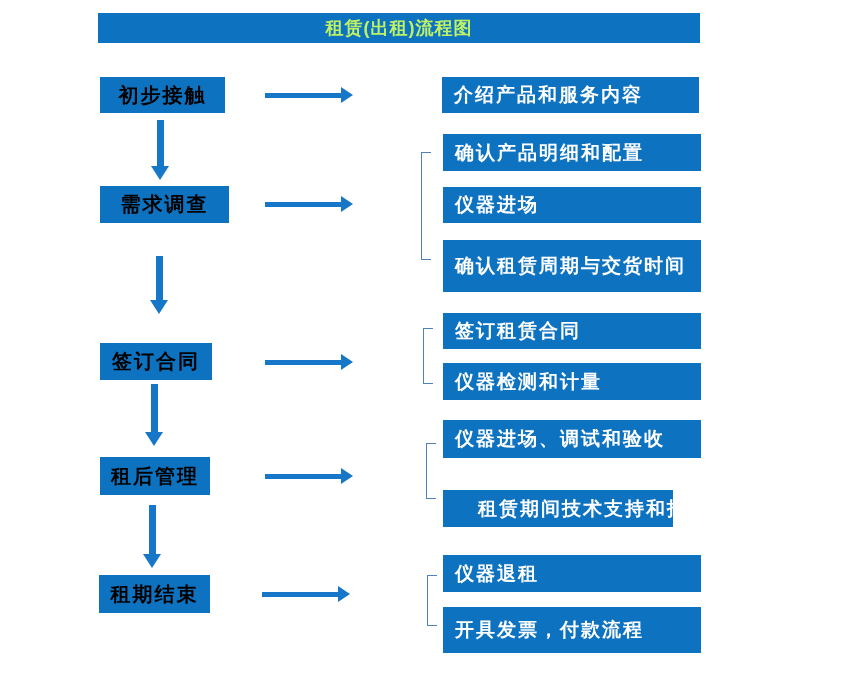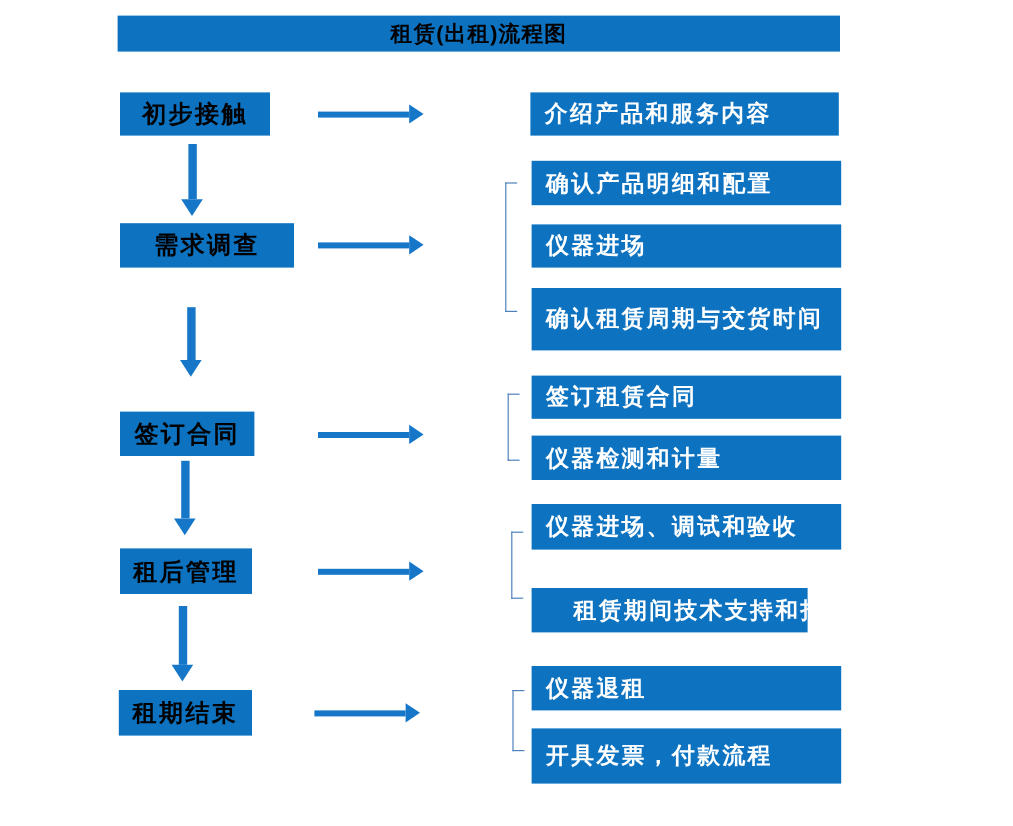--- a/index.html
+++ b/index.html
@@ -1,21 +1,21 @@
 <!DOCTYPE html>
 <html><head>
 <meta charset="utf-8">
 <style>
   html,body{margin:0;padding:0;background:#ffffff;}
   body{font-family:"Liberation Sans","DejaVu Sans",sans-serif;}
   .canvas{position:relative;width:844px;height:688px;background:#ffffff;overflow:hidden;}
 
   .title-bar{
     position:absolute;left:98px;top:13px;width:602px;height:30px;
-    background:#0d72c0;color:#000000;font-weight:bold;font-size:18px;
+    background:#0d72c0;color:#bef264;font-weight:bold;font-size:18px;
     display:flex;align-items:center;justify-content:center;letter-spacing:1px;
   }
 
   .step-box{
     position:absolute;background:#0d72c0;color:#000000;font-weight:bold;
     font-size:20px;letter-spacing:2px;display:flex;align-items:center;justify-content:center;
     white-space:nowrap;
   }
   .detail-box{
     position:absolute;background:#0d72c0;color:#ffffff;font-weight:bold;
@@ -40,21 +40,21 @@
   }
 </style>
 </head>
 <body>
 
 <div class="canvas">
 
   <div class="title-bar">租赁(出租)流程图</div>
 
   <div class="step-box" style="left:100px;top:77px;width:125px;height:36px;">初步接触</div>
-  <div class="step-box" style="left:100px;top:186px;width:145px;height:37px;">需求调查</div>
+  <div class="step-box" style="left:100px;top:186px;width:129px;height:37px;">需求调查</div>
   <div class="step-box" style="left:100px;top:343px;width:112px;height:37px;">签订合同</div>
   <div class="step-box" style="left:100px;top:457px;width:110px;height:38px;">租后管理</div>
   <div class="step-box" style="left:99px;top:575px;width:111px;height:38px;">租期结束</div>
 
   <div class="v-arrow" style="left:151px;top:120px;height:60px;">
     <div class="shaft"></div>
     <div class="head"></div>
   </div>
   <div class="v-arrow" style="left:150px;top:256px;height:58px;">
     <div class="shaft"></div>

